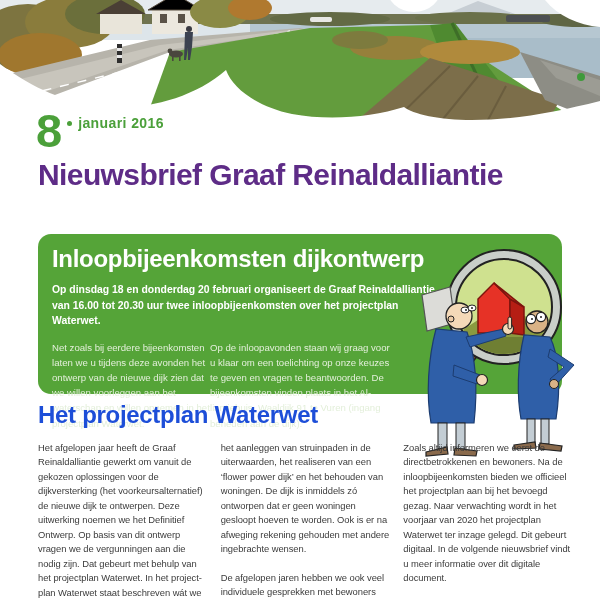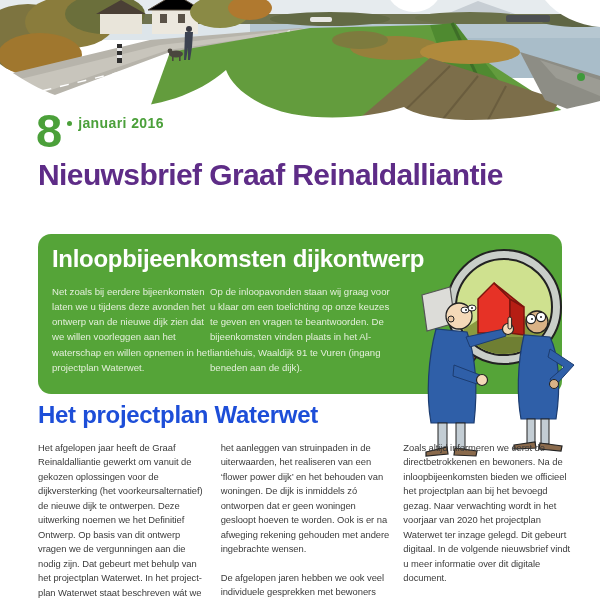--- a/index.html
+++ b/index.html
@@ -125,20 +125,21 @@
   <div class="dateline">
     <span class="issue-number">8</span>
     <span class="date-bullet"></span>
     <span class="issue-date">januari 2016</span>
   </div>
 
   <div class="nl-title">Nieuwsbrief Graaf Reinaldalliantie</div>
 
   <div class="highlight">
     <h2 class="hl-heading">Inloopbijeenkomsten dijkontwerp</h2>
+    <div class="hl-intro">Op dinsdag 18 en donderdag 20 februari organiseert de Graaf Reinaldalliantie van 16.00 tot 20.30 uur twee inloopbijeenkomsten over het projectplan Waterwet.</div>
     <div class="hl-cols">
       <div class="hl-col-a">Net zoals bij eerdere bijeenkomsten laten we u tijdens deze avonden het ontwerp van de nieuwe dijk zien dat we willen voorleggen aan het waterschap en willen opnemen in het projectplan Waterwet.</div>
       <div class="hl-col-b">Op de inloopavonden staan wij graag voor u klaar om een toelichting op onze keuzes te geven en vragen te beantwoorden. De bijeenkomsten vinden plaats in het Al­liantiehuis, Waaldijk 91 te Vuren (ingang beneden aan de dijk).</div>
     </div>
   </div>
 
   <div class="illustration">
     <svg width="172" height="221" viewBox="0 0 172 221">
 
       <g transform="rotate(38 52 116)">

